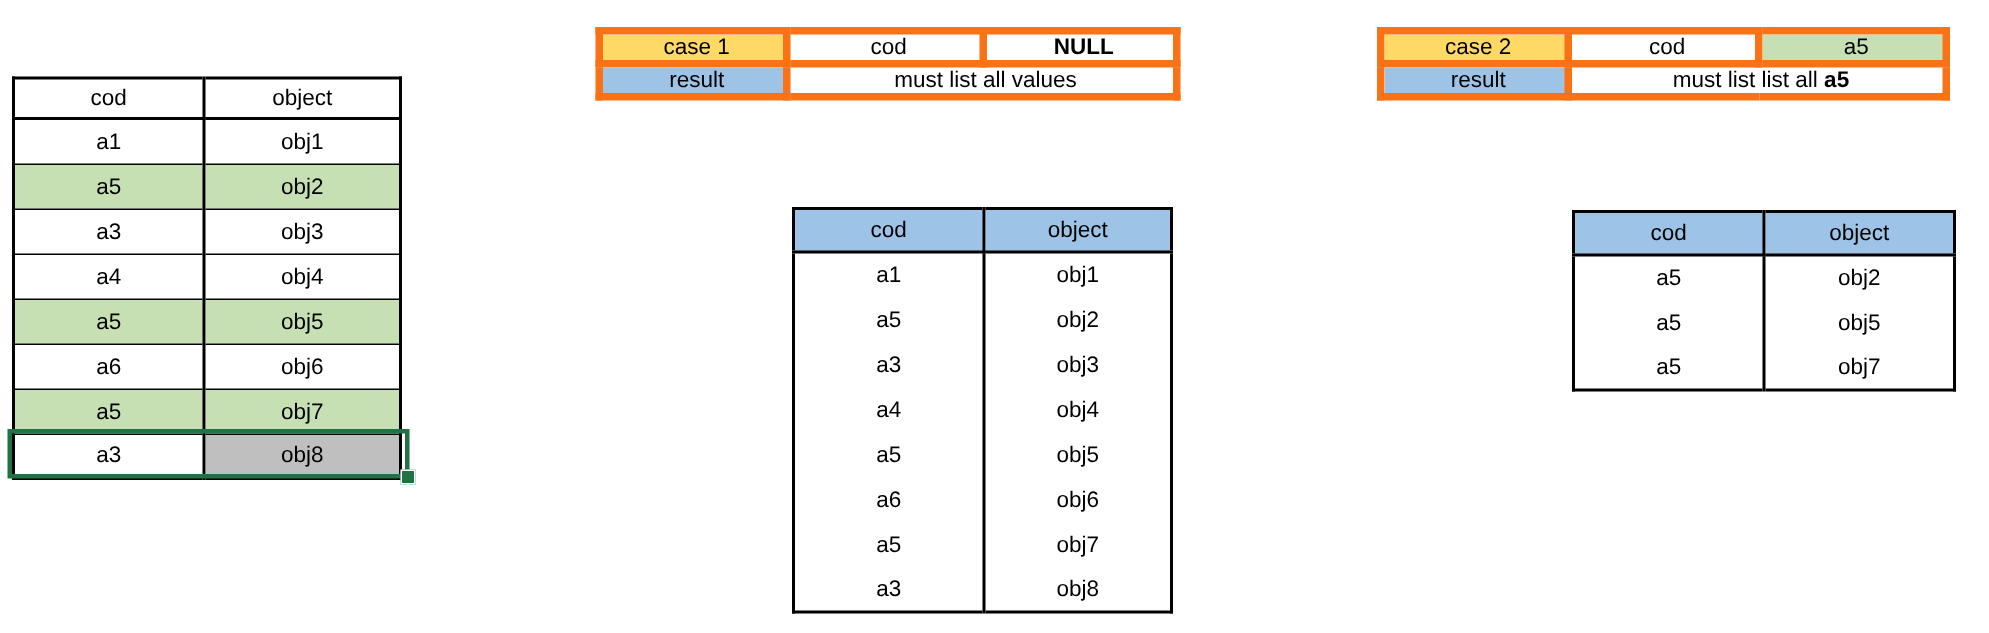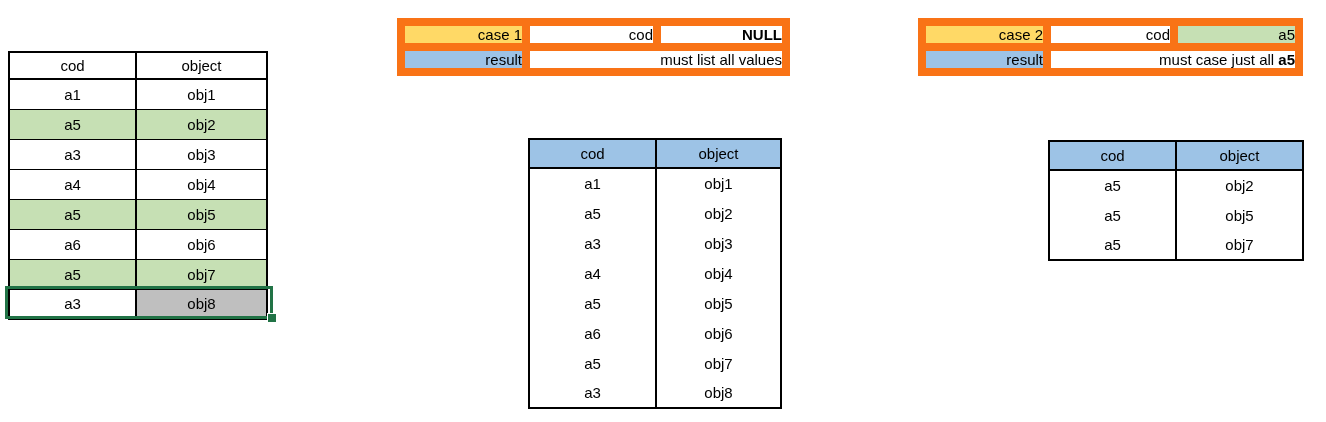--- a/index.html
+++ b/index.html
@@ -38,23 +38,23 @@
     bottom: -7px;
     width: 10px;
     height: 10px;
     background: var(--selection-green, #217346);
     border: 1px solid #ffffff;
     pointer-events: auto;
   }
 
   
   .case-tbl td {
-    border: 8px solid #f97316;
+    border: 5px solid #f97316;
     height: 16px;
-    text-align: right;
+    text-align: center;
     padding-left: 5px;
   }
   .case-label { background: var(--case-label-orange, #FFD966); }
   .result-label { background: var(--result-label-blue, #9DC3E6); margin-left: 40px; }
   .case-green { background: var(--highlight-green, #C6E0B4); }
   .bold { font-weight: bold; }
 
   
   .res-tbl { border: 2px solid #000; }
   .res-tbl td { height: 30px; text-align: center; }
@@ -132,21 +132,21 @@
 
   <table class="abs case-tbl" style="left:918px; top:18px;">
     <tbody>
         <tr>
       <td class="case-label" style="width:125px;">case 2</td>
       <td style="width:127px;">cod</td>
       <td class="case-green" style="width:125px;">a5</td>
     </tr>
     <tr>
       <td class="result-label">result</td>
-      <td colspan="2"><span>must case just all </span><span class="bold">a5</span></td>
+      <td colspan="2"><span>must list list all </span><span class="bold">a5</span></td>
     </tr>
   </tbody>
     </table>
 
   <table class="abs res-tbl" style="left:528px; top:138px;">
     <tbody>
         <tr class="hdr">
       <td class="col-cod">cod</td>
       <td class="col-obj">object</td>
     </tr>

